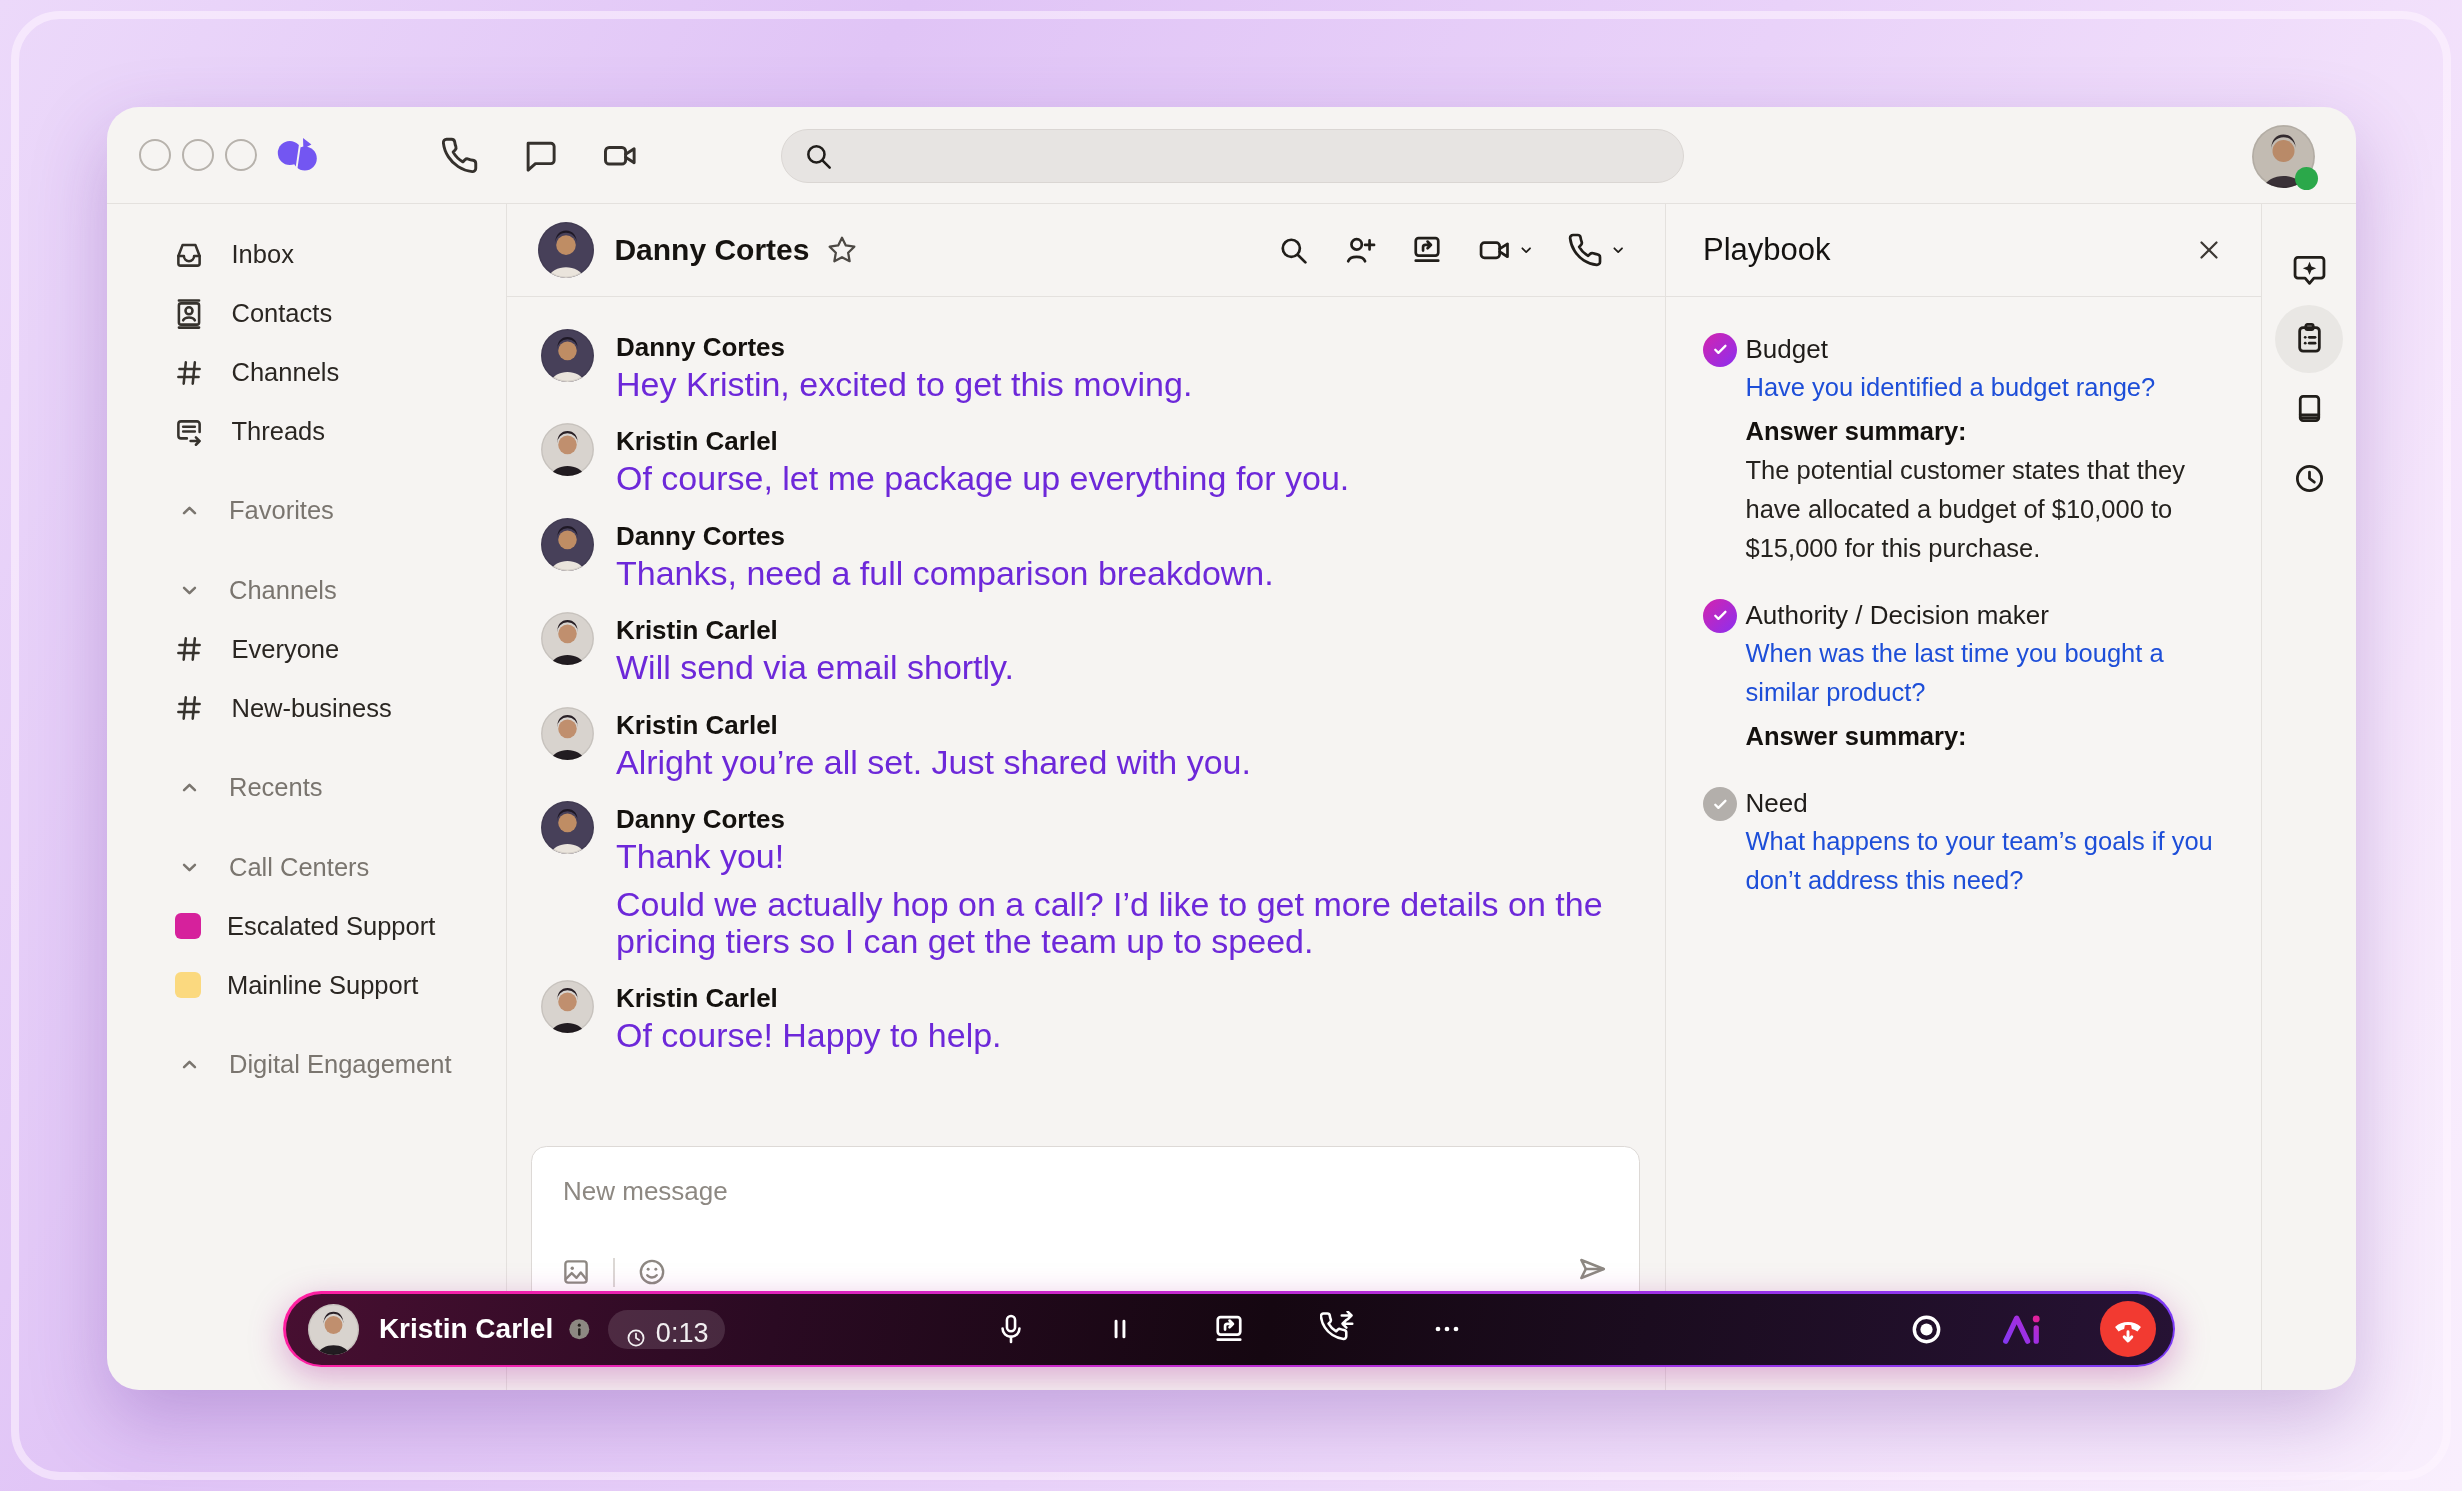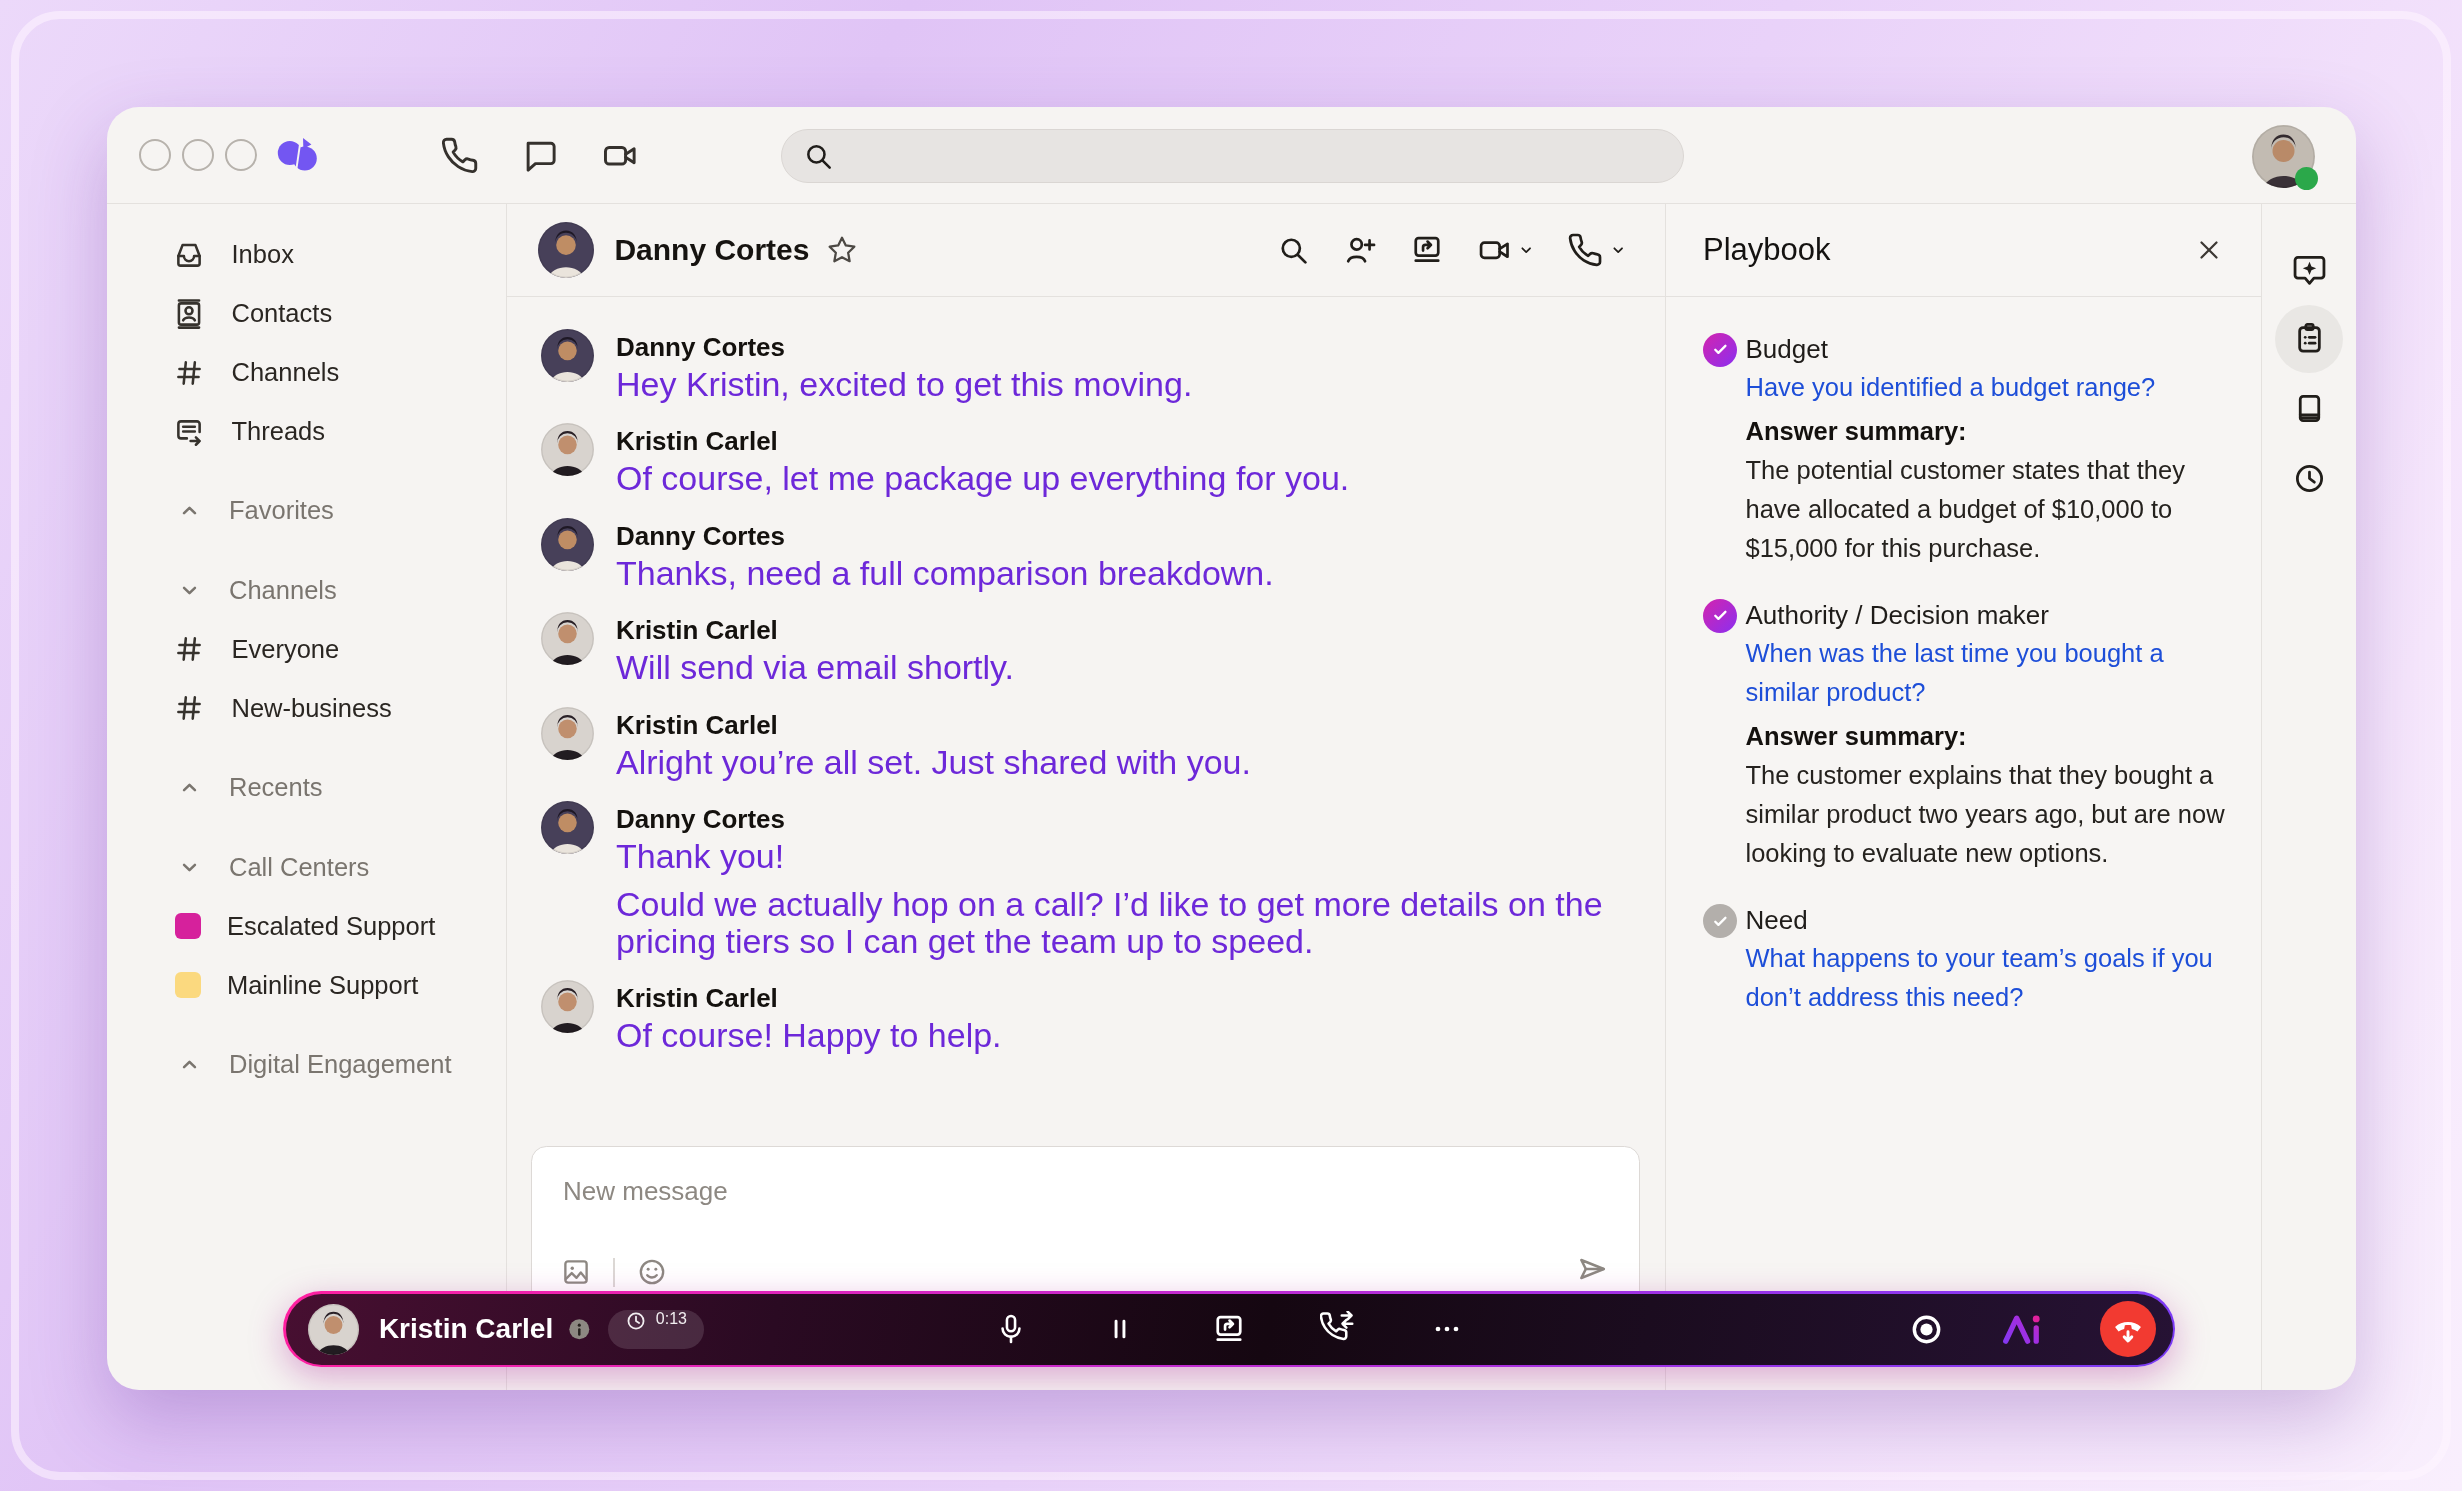--- a/index.html
+++ b/index.html
@@ -88,21 +88,21 @@
   .callbar{position:absolute;left:176px;top:1184px;width:1892px;height:76px;border-radius:38px;padding:2.5px;
     background:linear-gradient(105deg,var(--barA) 0%,#d426c4 35%,#9a32e8 75%,var(--barB) 100%);
     box-shadow:0 10.2px 34px rgba(170,30,150,.35);z-index:5}
   .callbar-in{width:100%;height:100%;border-radius:36px;position:relative;display:flex;align-items:center;
     background:linear-gradient(100deg,#470f31 0%,#2a0a22 26%,#150711 52%,#1b0c1f 72%,#261234 100%)}
   .cb-av{width:51px;height:51px;margin-left:22px}
   .cb-av svg{width:51px;height:51px}
   .cb-name{font-size:28px;font-weight:700;color:#fff;margin-left:20.4px}
   .cb-info{width:24.6px;height:24.6px;margin-left:13.6px}
   .cb-timer{margin-left:17px;height:39px;border-radius:19.5px;background:rgba(255,255,255,.13);
-    display:flex;align-items:flex-start;gap:8.5px;padding:0 17px;color:#f2eff1;font-size:16px}
+    display:flex;align-items:flex-end;gap:8.5px;padding:0 17px;color:#f2eff1;font-size:27px}
   .cb-timer .ic{width:22px;height:22px}
   .cb-center{position:absolute;left:50%;top:50%;transform:translate(-50%,-50%);display:flex;gap:73px;color:#fff}
   .cb-center .ic{width:36px;height:36px;cursor:pointer}
   .cb-right{margin-left:auto;display:flex;align-items:center;gap:54px;padding-right:17px}
   .cb-right .rec{width:39px;height:39px;color:#fff;cursor:pointer}
   .cb-right .ai{width:46px;height:41px;cursor:pointer}
   .hangup{width:56px;height:56px;border-radius:50%;background:var(--red);display:flex;align-items:center;justify-content:center;cursor:pointer}
   .hangup svg{width:36px;height:36px}
   .ic svg,.star svg,.send svg,.pb-close svg{width:100%;height:100%;display:block}
 </style>
@@ -545,21 +545,20 @@
         <div class="pb-item">
           <span class="pb-check done">
             <svg viewBox="0 0 24 24" fill="none" stroke="currentColor" stroke-width="3" stroke-linecap="round" stroke-linejoin="round">
               <path d="M5.5 12.5 l4 4 L18.5 7.5" stroke="#fff"></path>
             </svg>
           </span>
           <div>
             <div class="pb-item-title">Authority / Decision maker</div>
             <div class="pb-q">When was the last time you bought a similar product?</div>
             <div class="pb-label">Answer summary:</div>
-            <div class="pb-a">The customer explains that they bought a similar product two years ago, but are now looking to evaluate new options.</div>
           </div>
         </div>
         <div class="pb-item">
           <span class="pb-check pending">
             <svg viewBox="0 0 24 24" fill="none" stroke="currentColor" stroke-width="3" stroke-linecap="round" stroke-linejoin="round">
               <path d="M5.5 12.5 l4 4 L18.5 7.5" stroke="#fff"></path>
             </svg>
           </span>
           <div>
             <div class="pb-item-title">Need</div>

